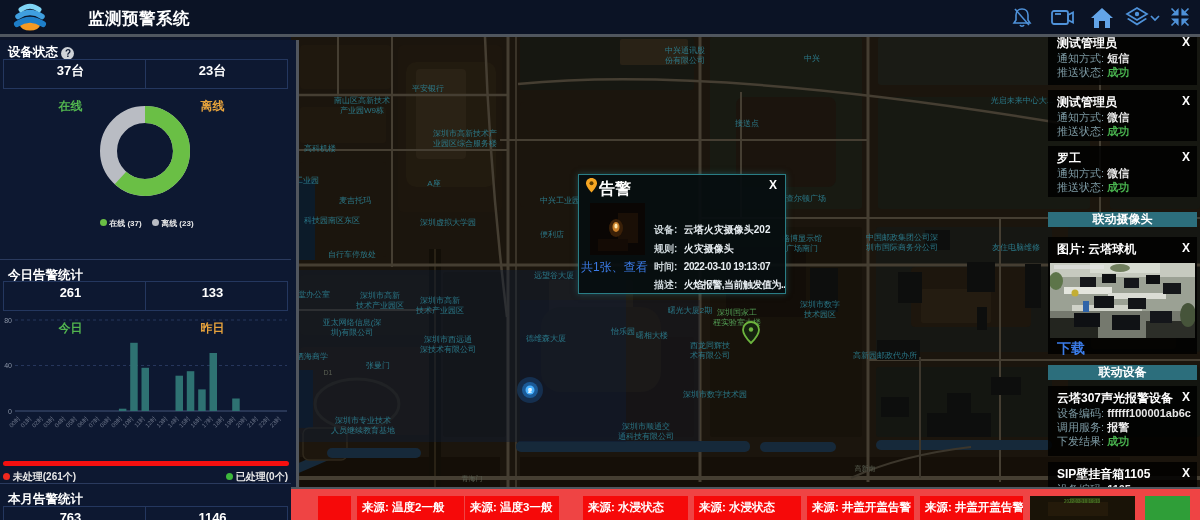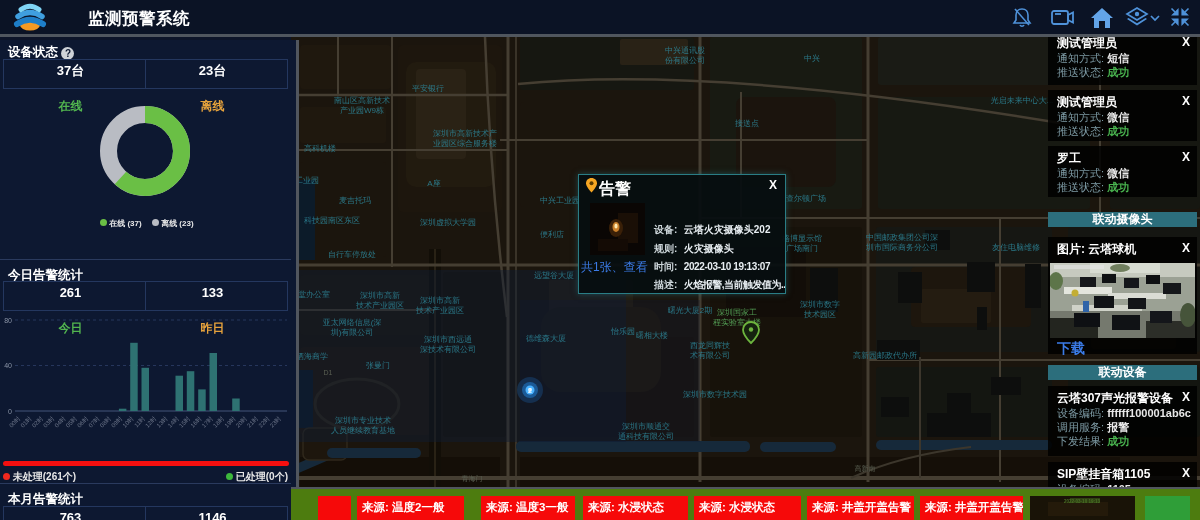--- a/index.html
+++ b/index.html
@@ -28,21 +28,21 @@
 .prow { position:absolute; left:75px; font-size:10px; font-weight:bold; color:#e8eef2; white-space:nowrap;margin-top:20px; }
 .prow .plab { color:#cdd6da; display:inline-block; width:27px; }
 
 .card { position:absolute; left:1048px; width:149px; background:rgba(0,0,0,0.85); z-index:20; padding:4px 9px; }
 .card .ctitle { font-size:12px; font-weight:bold; color:#fff; line-height:16px; padding-right:10px; white-space:nowrap; }
 .card .crow { font-size:11px; line-height:14px; white-space:nowrap; }
 .clab { color:#7d9aa4; } .cval { color:#e8e8e8; font-weight:bold; } .cok { color:#49b34f; font-weight:bold; }
 .cclose { position:absolute; right:7px; top:4px; color:#fff; font-size:12px; font-weight:bold; }
 .tealbtn { position:absolute; left:1048px; width:149px; height:15px; background:#2c6e7c; color:#fff; font-size:12px; font-weight:bold; text-align:center; line-height:15px; z-index:20; }
 
-#ticker { position:absolute; left:291px; top:487px; width:909px; height:33px; background:#4d7c0f; border-top:2px solid #51565e; z-index:60; }
+#ticker { position:absolute; left:291px; top:487px; width:909px; height:33px; background:#ef4444; border-top:2px solid #51565e; z-index:60; }
 .titem { position:absolute; top:7px; height:24px; background:#f60909; color:#fff; font-size:11.5px; font-weight:bold; line-height:23px; padding-left:5px; white-space:nowrap; overflow:hidden; }
 </style>
 </head>
 <body>
 <div id="app">
 
 <div id="map">
 <svg width="909" height="483" viewBox="0 0 909 483" font-family="Liberation Sans,sans-serif">
   <rect width="909" height="483" fill="#221a10"></rect>
 
@@ -490,21 +490,21 @@
   <div class="crow"><span class="clab">设备编码:</span> <span class="cval">1105</span></div>
   <div class="cclose">X</div>
 </div>
 
 <div id="ticker">
 
   <div class="titem" style="left:27px;width:33px"></div>
 
   <div class="titem" style="left:66px;width:107px">来源: 温度2一般</div>
 
-  <div class="titem" style="left:190px;width:94px">来源: 温度3一般</div>
+  <div class="titem" style="left:174px;width:94px">来源: 温度3一般</div>
 
   <div class="titem" style="left:292px;width:105px">来源: 水浸状态</div>
 
   <div class="titem" style="left:403px;width:107px">来源: 水浸状态</div>
 
   <div class="titem" style="left:516px;width:107px">来源: 井盖开盖告警</div>
 
   <div class="titem" style="left:629px;width:103px">来源: 井盖开盖告警</div>
 
   <div class="titem" style="left:739px;width:105px;background:#191307;padding:0"><svg width="105" height="24">

